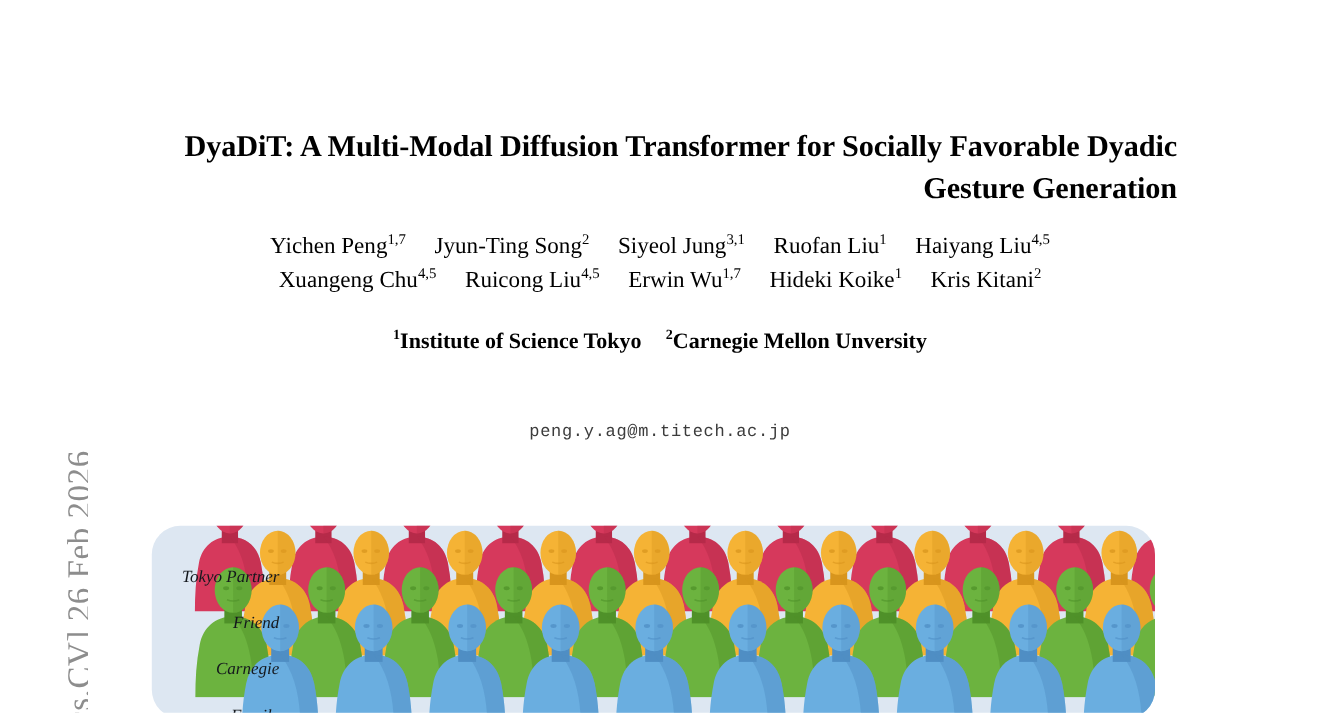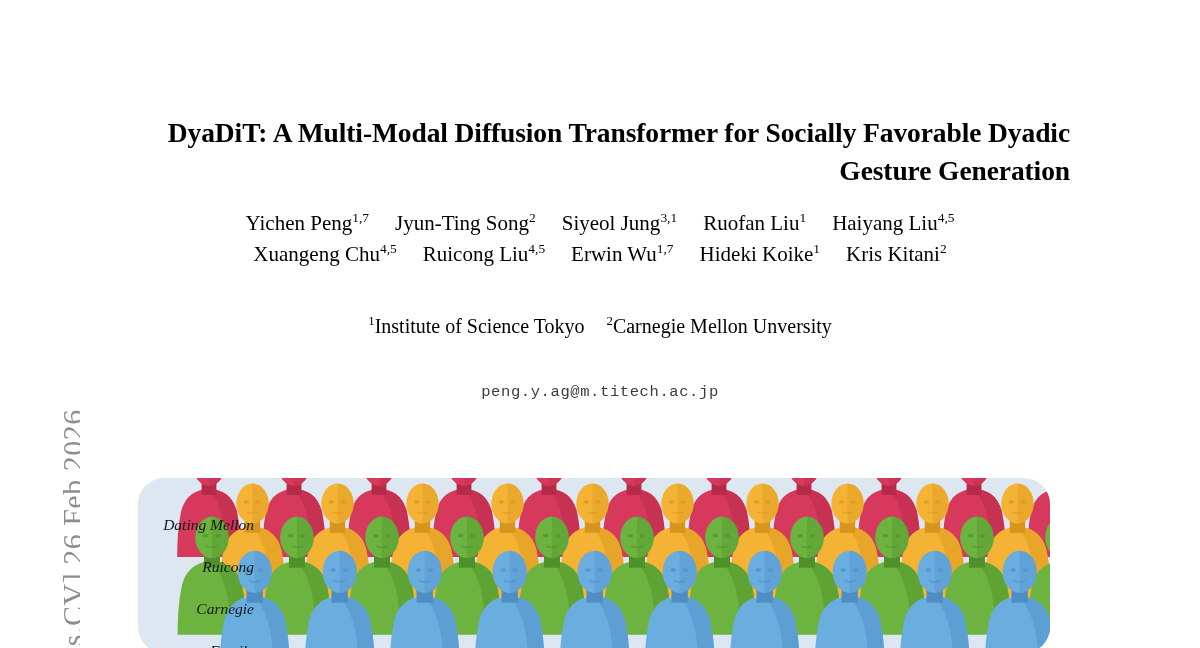--- a/index.html
+++ b/index.html
@@ -86,21 +86,22 @@
     text-align: center;
     font-size: 20px;
     line-height: 28px;
   }
   .aff-row {
     display: block;
     white-space: nowrap;
   }
   .aff {
     display: inline-block;
-    margin: 16px 11px;
+    margin: 0 11px;
+    font-weight: bold;
   }
   .aff sup {
     font-size: 0.64em;
     vertical-align: super;
     line-height: 0;
   }
 
   
   .email {
     position: absolute;
@@ -605,18 +606,18 @@
             <ellipse cx="50" cy="28" rx="21" ry="26" fill="#6aaee0"></ellipse>
             <path d="M50 58 C70 58 84 70 88 90 C92 110 93 130 93 150 L72 150 C74 120 70 82 50 58 Z" fill="#4f8ec4" opacity="0.45"></path>
             <path d="M50 2 C62 2 71 14 71 28 C71 42 62 54 50 54 Z" fill="#4f8ec4" opacity="0.35"></path>
             <ellipse cx="42" cy="26" rx="3.4" ry="2.2" fill="#4f8ec4" opacity="0.75"></ellipse>
             <ellipse cx="57" cy="26" rx="3.4" ry="2.2" fill="#4f8ec4" opacity="0.6"></ellipse>
             <path d="M43 39 Q50 42 57 39" stroke="#4f8ec4" stroke-width="1.8" fill="none" opacity="0.6"></path>
           </svg></div>
       </div>
     </div>
   <div class="fig-labels" id="fig-labels">
-      <span class="fig-label">Dating Mellon</span>
-      <span class="fig-label">Ruicong</span>
+      <span class="fig-label">Tokyo Partner</span>
+      <span class="fig-label">Friend</span>
       <span class="fig-label">Carnegie</span>
       <span class="fig-label">Family</span>
     </div>
 </div>
 
 </body></html>

